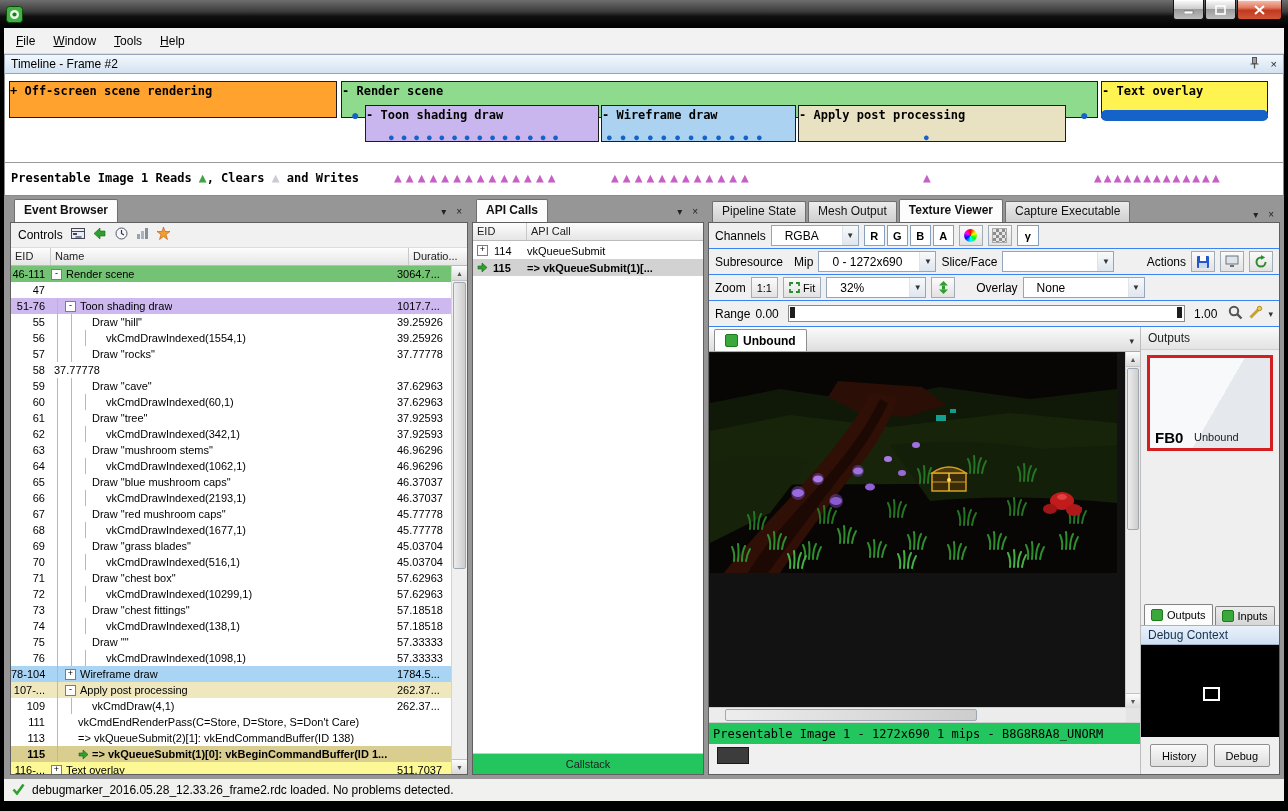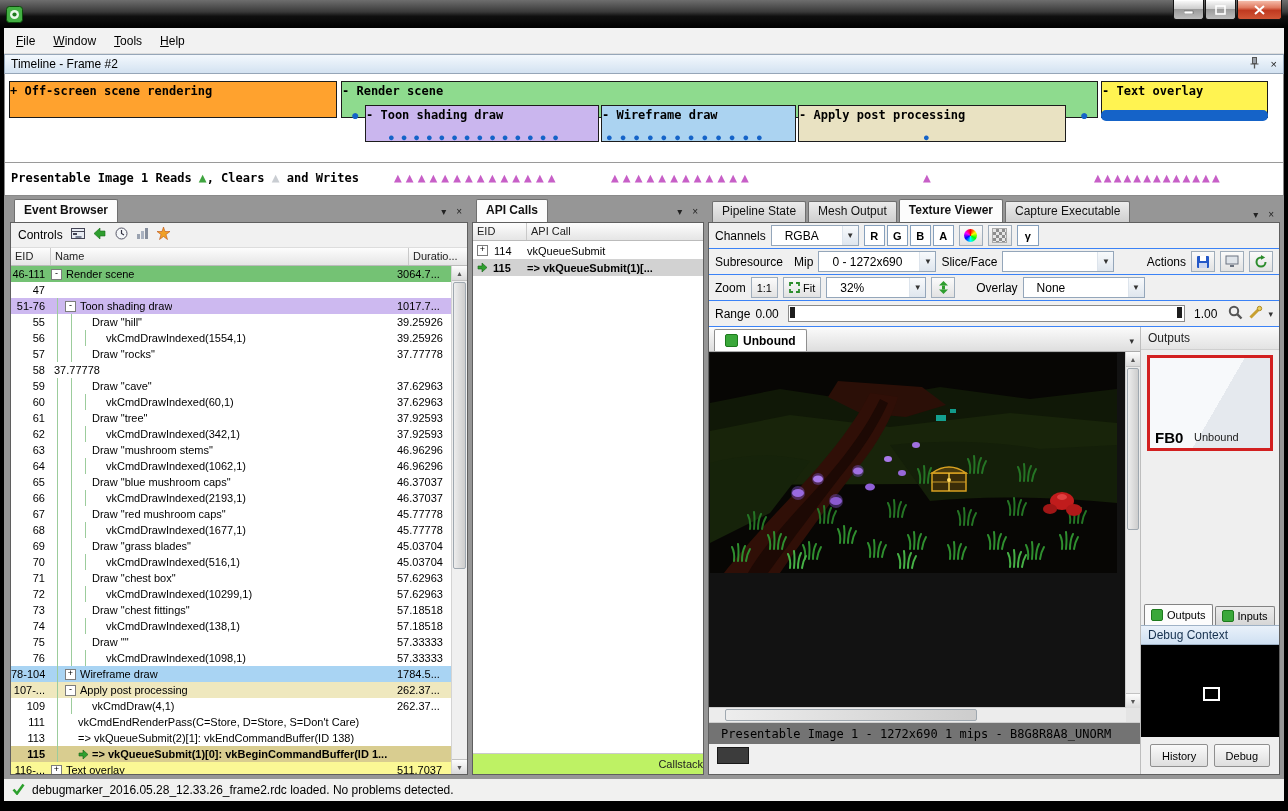--- a/index.html
+++ b/index.html
@@ -89,22 +89,22 @@
   .scr-btn.bottom{position:absolute;left:0;right:0;bottom:0;border-top:1px solid #c2c2c2;border-bottom:none}
   .scr-thumb{position:absolute;left:1px;right:1px;background:linear-gradient(90deg,#ededed,#cdcdcd);
     border:1px solid #9fa8b0;border-radius:2px}
 
   
   .api-rows{position:absolute;left:0;top:19px;right:0;bottom:21px;overflow:hidden}
   .api-row{height:17px;display:flex;align-items:center;font-size:11px;white-space:nowrap}
   .api-row.selected{background:#d2d2d2}
   .api-eid{width:54px;flex:none;display:flex;align-items:center;padding-left:4px;box-sizing:border-box;gap:2px}
   .api-name{flex:1;overflow:hidden}
-  .callstack-bar{position:absolute;left:0;right:0;bottom:0;height:20px;background:#bef264;
-    border-top:1px solid #cbcbcb;display:flex;align-items:center;justify-content:flex-end;font-size:11px;color:#222}
+  .callstack-bar{position:absolute;left:0;right:0;bottom:0;height:20px;background:#22c55e;
+    border-top:1px solid #cbcbcb;display:flex;align-items:center;justify-content:center;font-size:11px;color:#222}
 
   
   .tv-body{background:#f0f0f0}
   .tv-toolbar{display:flex;align-items:center;gap:5px;height:26px;padding:0 6px;background:#f0f0f0;
     border-bottom:1px solid #3b82f6;font-size:12px;box-sizing:border-box}
   .combo{display:flex;align-items:center;height:21px;background:#fff;border:1px solid #94a6ba;
     padding-left:13px;font-size:12px;flex:none;box-sizing:border-box;white-space:nowrap}
   .carr{margin-left:auto;width:15px;align-self:stretch;display:flex;align-items:center;justify-content:center;
     font-size:8px;color:#333;border-left:1px solid #dde4ec;background:linear-gradient(#f8fafc,#dfe6ee)}
   .tbtn{display:flex;align-items:center;justify-content:center;gap:3px;height:21px;min-width:22px;
@@ -124,22 +124,22 @@
     display:flex;align-items:flex-end;padding-left:5px;position:relative;flex:none}
   .tex-tab{height:21px;display:flex;align-items:center;gap:5px;padding:0 10px;background:#fff;
     border:1px solid #8f8f8f;border-bottom:none;border-radius:2px 2px 0 0;font-weight:bold;font-size:12px}
   .chip{width:11px;height:11px;background:#3aa83a;border:1px solid #1d7a1d;border-radius:2px;flex:none}
   .tex-tab-arr{position:absolute;right:6px;bottom:5px;font-size:9px;color:#333}
   .viewport{flex:1;position:relative;background:#121212;overflow:hidden}
   .scene{position:absolute;left:1px;top:1px}
   .vp-vscroll{position:absolute;right:0;top:0;bottom:14px;width:14px;background:#ececec;border-left:1px solid #cfcfcf}
   .vp-hscroll{position:absolute;left:0;right:14px;bottom:0;height:14px;background:#ececec;border-top:1px solid #cfcfcf}
   .vp-corner{position:absolute;right:0;bottom:0;width:14px;height:14px;background:#e4e4e4}
-  .tex-status{height:21px;background:#737373;border-top:1px solid #cfcfcf;display:flex;align-items:center;
-    padding:0 12px;font-family:"DejaVu Sans Mono",monospace;font-size:12px;flex:none;white-space:nowrap;overflow:hidden}
+  .tex-status{height:21px;background:#22c55e;border-top:1px solid #cfcfcf;display:flex;align-items:center;
+    padding:0 4px;font-family:"DejaVu Sans Mono",monospace;font-size:12px;flex:none;white-space:nowrap;overflow:hidden}
   .tex-swatch-row{height:30px;background:#f0f0f0;display:flex;align-items:flex-start;padding:3px 8px;flex:none;box-sizing:border-box}
   .tex-swatch{width:30px;height:15px;border:1px solid #181818}
 
   
   .sidebar{width:138px;flex:none;display:flex;flex-direction:column;background:#efefef;border-left:1px solid #bdbdbd}
   .sb-header{height:22px;line-height:22px;padding:0 7px;background:linear-gradient(#fafafa,#e3e3e3);
     border-bottom:1px solid #cfcfcf;font-size:12px;color:#222;flex:none}
   .fb-thumb{margin:5px 6px 0 6px;height:90px;border:3px solid #d22020;position:relative;flex:none;
     background:linear-gradient(120deg,#f7f9fb 55%,#e5e9ee 55%)}
   .fb-label{position:absolute;left:5px;bottom:2px;font-weight:bold;font-size:15px}

